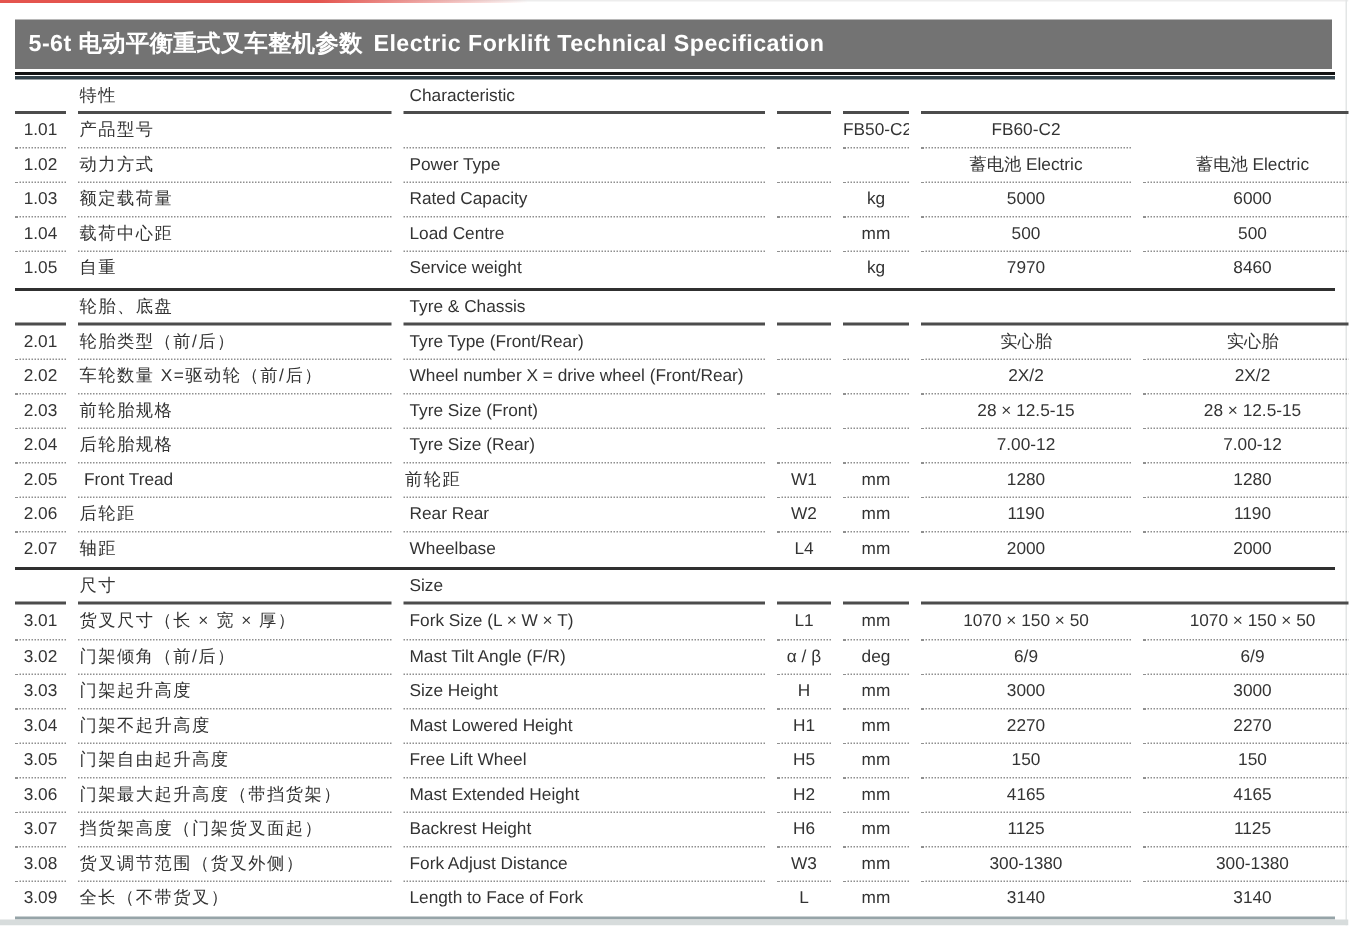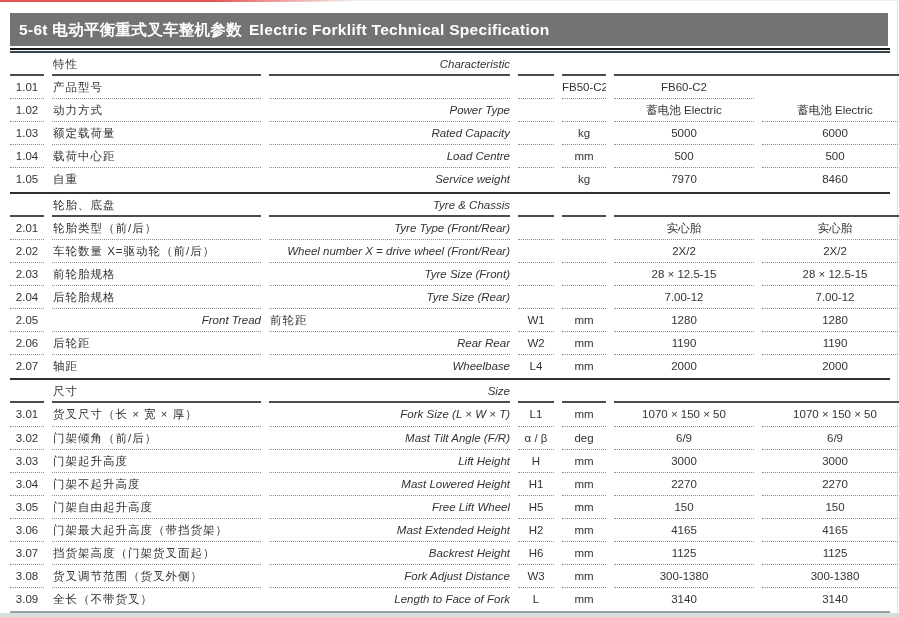--- a/index.html
+++ b/index.html
@@ -40,21 +40,21 @@
   }
   .c {
     box-sizing:border-box; line-height:22px; font-size:11.5px; color:#333333;
     overflow:hidden; white-space:nowrap;
   }
   .hrow .c { border-bottom:2px solid #4c4c4c; }
   .drow .c { border-bottom:1px dotted #8f8f8f; }
   .drow:last-child .c { border-bottom:none; }
   .c.no { text-align:center; }
   .c.zh { text-align:left; letter-spacing:1px; padding-left:1px; }
-  .c.en { text-align:right; padding-left:4px;font-style:italic; }
+  .c.en { text-align:left; padding-left:4px; }
   .c.sym, .c.unit, .c.v1, .c.v2 { text-align:center; }
   .c.vmerge { grid-column:6 / 8; }
 </style>
 </head>
 <body>
 
 <div class="page">
   <div class="top-hairline"></div>
   <div class="top-red-line"></div>
   <div class="right-hairline"></div>
@@ -233,21 +233,21 @@
     <div class="c en">Mast Tilt Angle (F/R)</div>
     <div class="c sym">α / β</div>
     <div class="c unit">deg</div>
     <div class="c v1">6/9</div>
     <div class="c v2">6/9</div>
   </div>
 
   <div class="row drow">
     <div class="c no">3.03</div>
     <div class="c zh">门架起升高度</div>
-    <div class="c en">Lift Height</div>
+    <div class="c en">Size Height</div>
     <div class="c sym">H</div>
     <div class="c unit">mm</div>
     <div class="c v1">3000</div>
     <div class="c v2">3000</div>
   </div>
 
   <div class="row drow">
     <div class="c no">3.04</div>
     <div class="c zh">门架不起升高度</div>
     <div class="c en">Mast Lowered Height</div>

